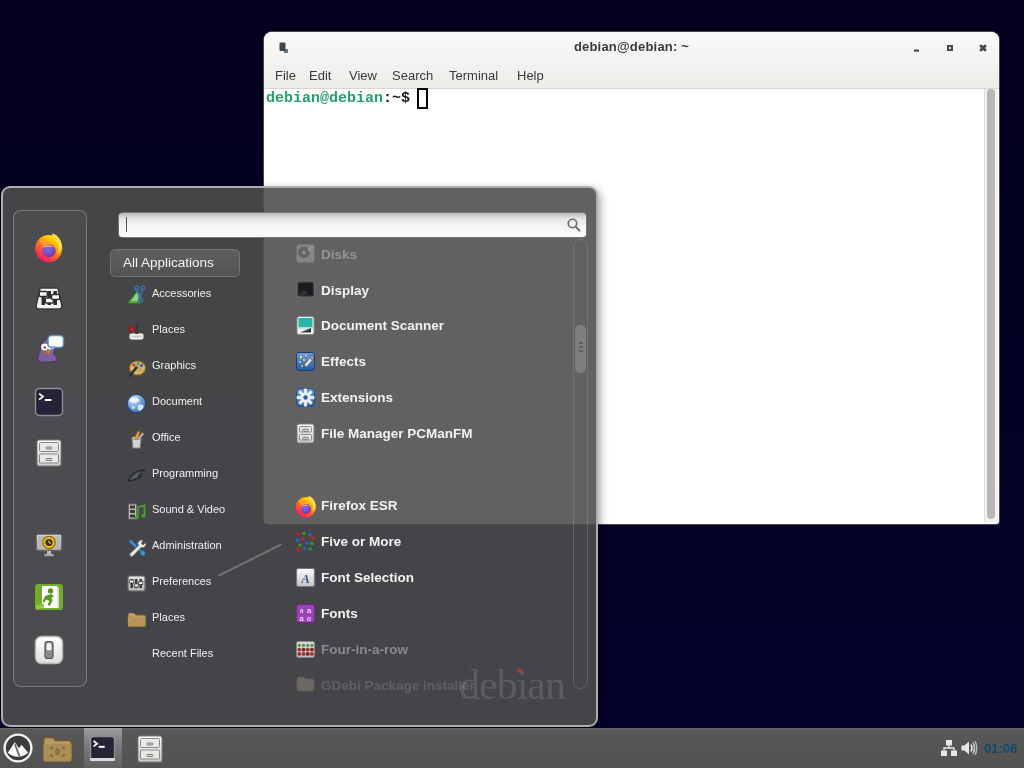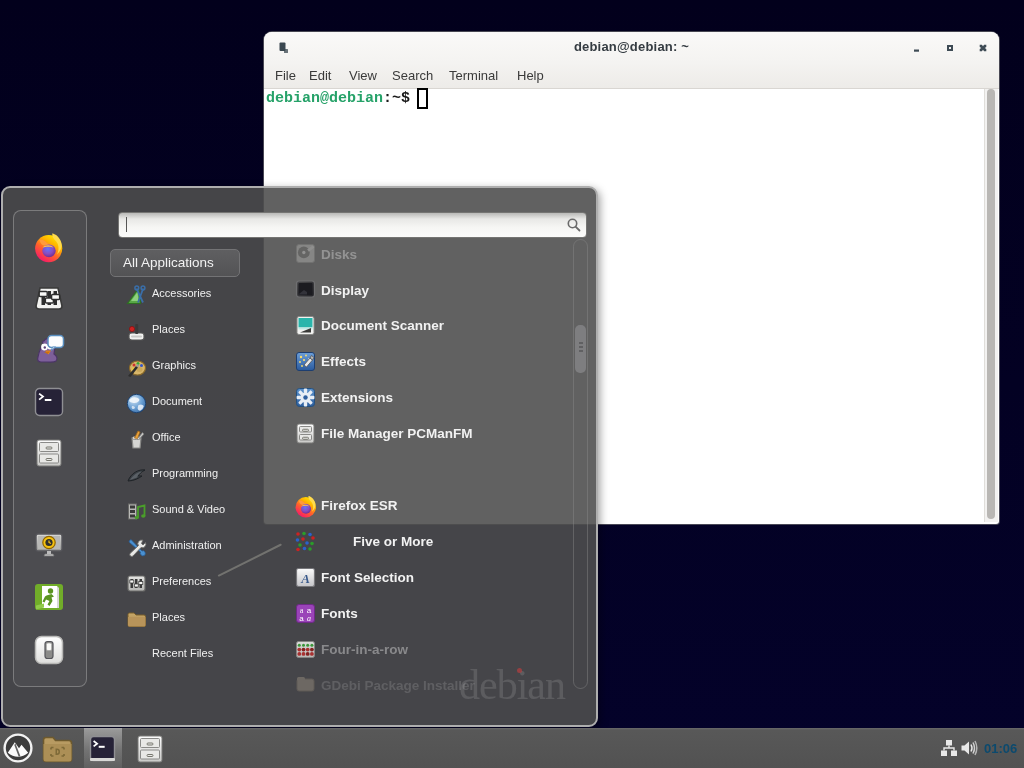--- a/index.html
+++ b/index.html
@@ -404,21 +404,21 @@
         <circle cx="2.5" cy="9" r="1.8" fill="#2a62cc"></circle>
         <circle cx="8" cy="8" r="1.8" fill="#cc2222"></circle>
         <circle cx="18" cy="7" r="1.8" fill="#cc2222"></circle>
         <circle cx="5" cy="14" r="1.8" fill="#2a9d2a"></circle>
         <circle cx="12" cy="12" r="1.8" fill="#2a62cc"></circle>
         <circle cx="17" cy="12.5" r="1.8" fill="#2a9d2a"></circle>
         <circle cx="3" cy="18.5" r="1.8" fill="#cc2222"></circle>
         <circle cx="9.5" cy="17.5" r="1.8" fill="#2a62cc"></circle>
         <circle cx="15" cy="18" r="1.8" fill="#2a9d2a"></circle>
       </svg>
-<div class="app" style="top:3.5px; color:#f2f2f2;margin-left:32px;">Five or More</div>
+<div class="app" style="top:3.5px; color:#f2f2f2;">Five or More</div>
 </div>
 <div style="position:absolute; left:0; top:378.6px; width:594px; height:26px;">
 <svg class="icon" style="left:292px; top:0px;" width="21" height="21" viewBox="0 0 21 21">
         <defs>
           <linearGradient id="fsl21" x1="0" y1="0" x2="0" y2="1">
             <stop offset="0" stop-color="#fbfbfb"></stop>
             <stop offset="1" stop-color="#c5c5c9"></stop>
           </linearGradient>
         </defs>
 <rect x="1.5" y="1.5" width="18" height="18" rx="2" fill="url(#fsl21)" stroke="#77777b" stroke-width="1.2"></rect>

